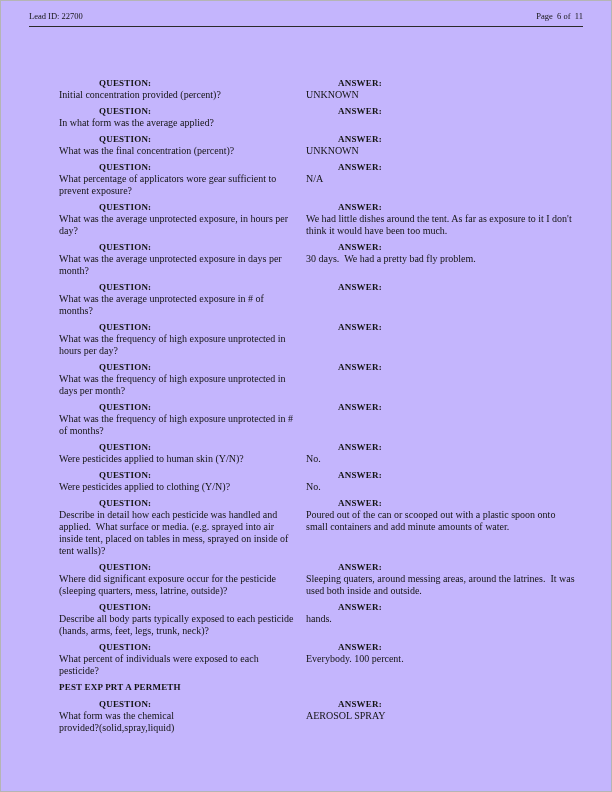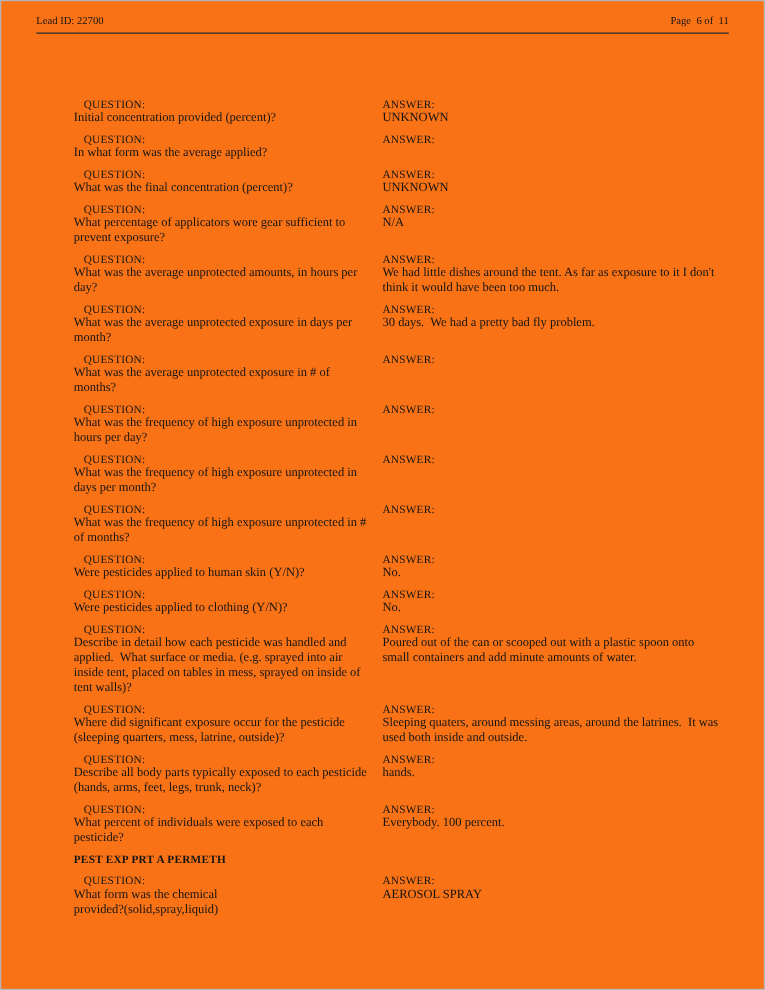--- a/index.html
+++ b/index.html
@@ -6,21 +6,21 @@
   body {
     width: 612px;
     height: 792px;
     background: #e9e9e9;
     font-family: "Liberation Serif", "DejaVu Serif", serif;
   }
   .page {
     width: 612px;
     height: 792px;
     box-sizing: border-box;
-    background: #f97316;
+    background: #c4b5fd;
     border: 1px solid #b5b5b5;
     color: #141414;
     overflow: hidden;
   }
   .hdr {
     display: flex;
     justify-content: space-between;
     margin: 10px 28px 0 28px;
     font-size: 8.5px;
     line-height: 11px;
@@ -31,24 +31,25 @@
     margin: 4px 28px 0 28px;
     height: 0;
   }
   .content { padding: 50px 30px 0 58px; }
   .qa {
     display: grid;
     grid-template-columns: 247px 1fr;
     margin-bottom: 4px;
   }
   .lbl {
-    font-weight: normal;
+    font-weight: bold;
     font-size: 9px;
     line-height: 12px;
     letter-spacing: 0.2px;
+    margin-left: 32px;
   }
   .q-lbl { padding-left: 8px; }
   .txt {
     font-size: 10px;
     line-height: 12px;
     white-space: pre-wrap;
   }
   .q-cell { padding-right: 12px; }
   .a-cell { padding-right: 6px; }
   .section {
@@ -105,21 +106,21 @@
       <div class="txt">What percentage of applicators wore gear sufficient to prevent exposure?</div>
     </div>
     <div class="cell a-cell">
       <div class="lbl">ANSWER:</div>
       <div class="txt">N/A</div>
     </div>
   </div>
       <div class="qa">
     <div class="cell q-cell">
       <div class="lbl q-lbl">QUESTION:</div>
-      <div class="txt">What was the average unprotected amounts, in hours per day?</div>
+      <div class="txt">What was the average unprotected exposure, in hours per day?</div>
     </div>
     <div class="cell a-cell">
       <div class="lbl">ANSWER:</div>
       <div class="txt">We had little dishes around the tent. As far as exposure to it I don't think it would have been too much.</div>
     </div>
   </div>
       <div class="qa">
     <div class="cell q-cell">
       <div class="lbl q-lbl">QUESTION:</div>
       <div class="txt">What was the average unprotected exposure in days per month?</div>

